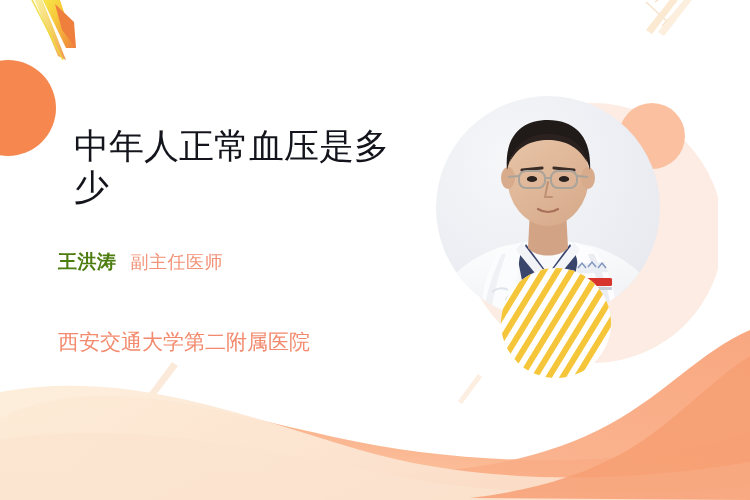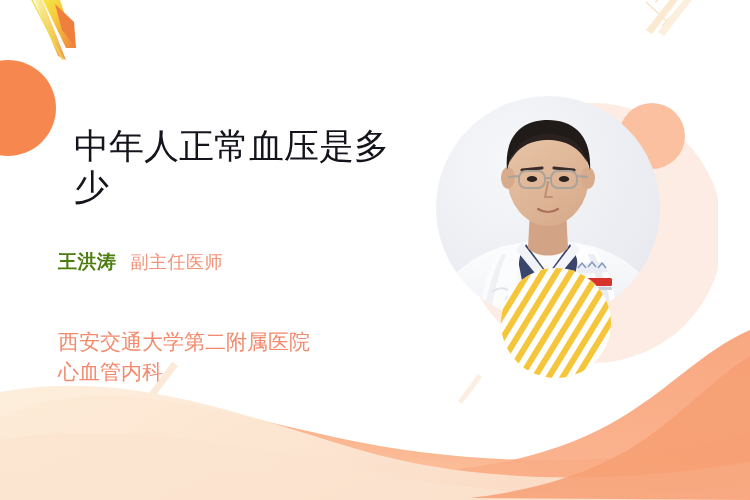--- a/index.html
+++ b/index.html
@@ -274,16 +274,15 @@
     <h1 class="headline">中年人正常血压是多少</h1>
   </div>
 
   <div class="byline">
     <span class="doctor-name">王洪涛</span>
     <span class="doctor-title">副主任医师</span>
   </div>
 
   <div class="affiliation">
     <div>西安交通大学第二附属医院</div>
-    <div>心血管内科</div>
   </div>
 
 </div>
 
 </body></html>

